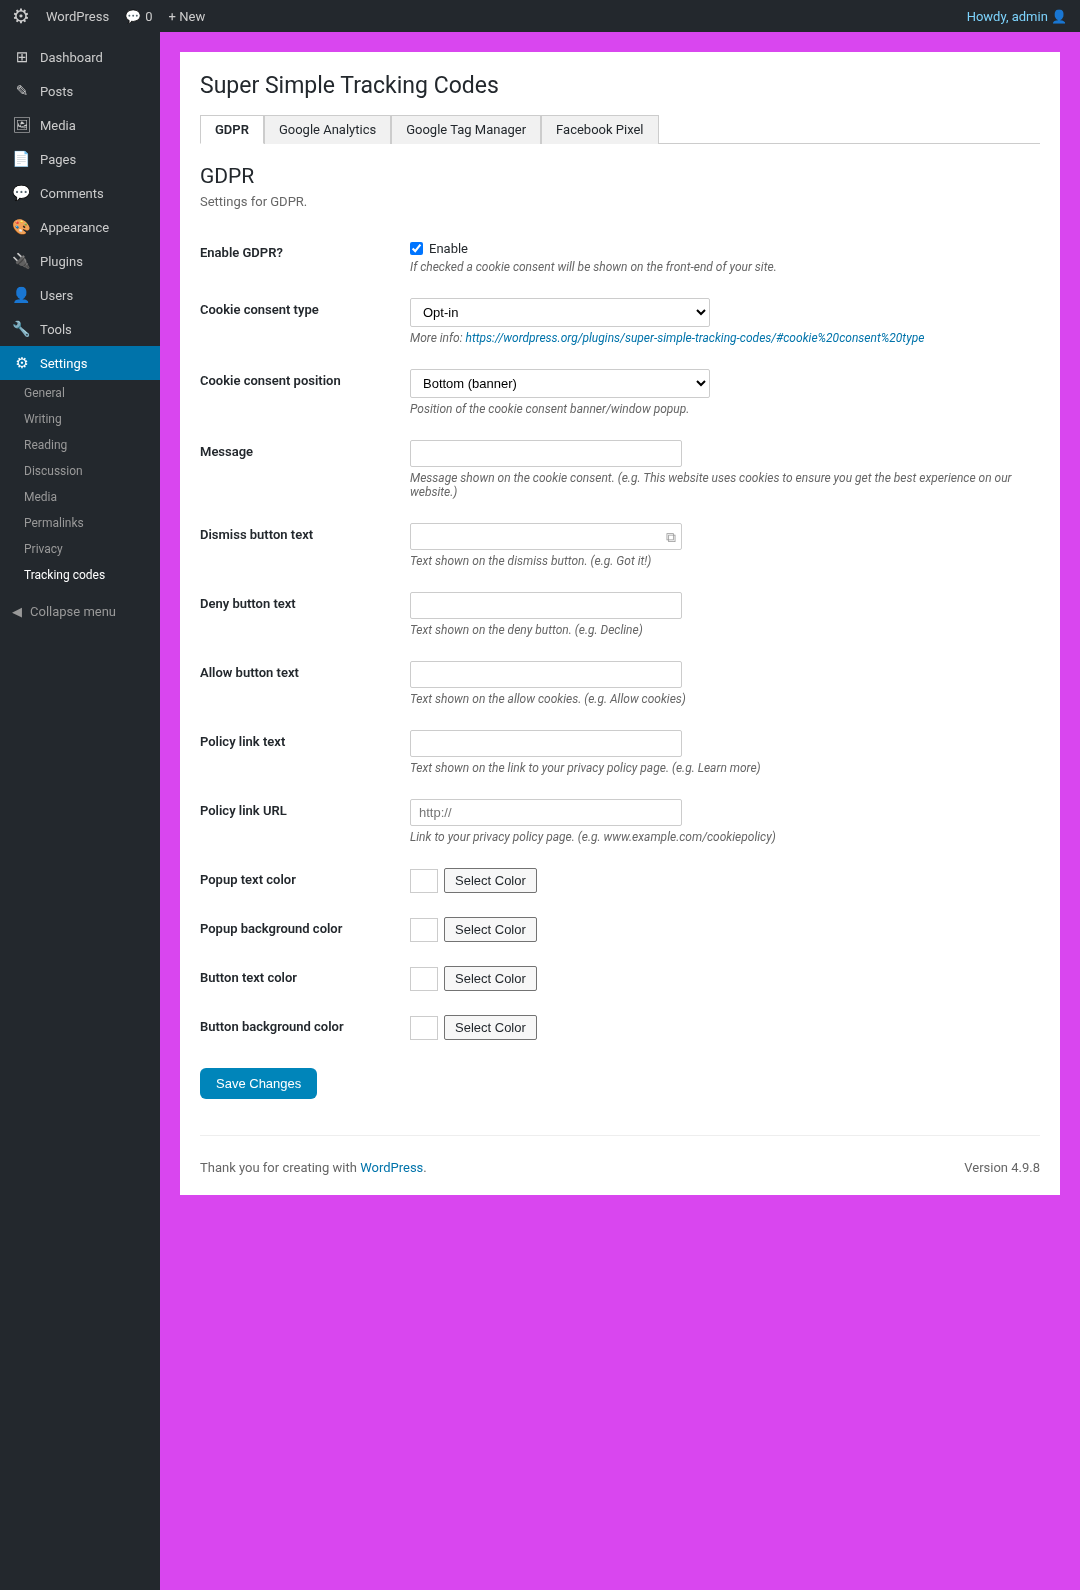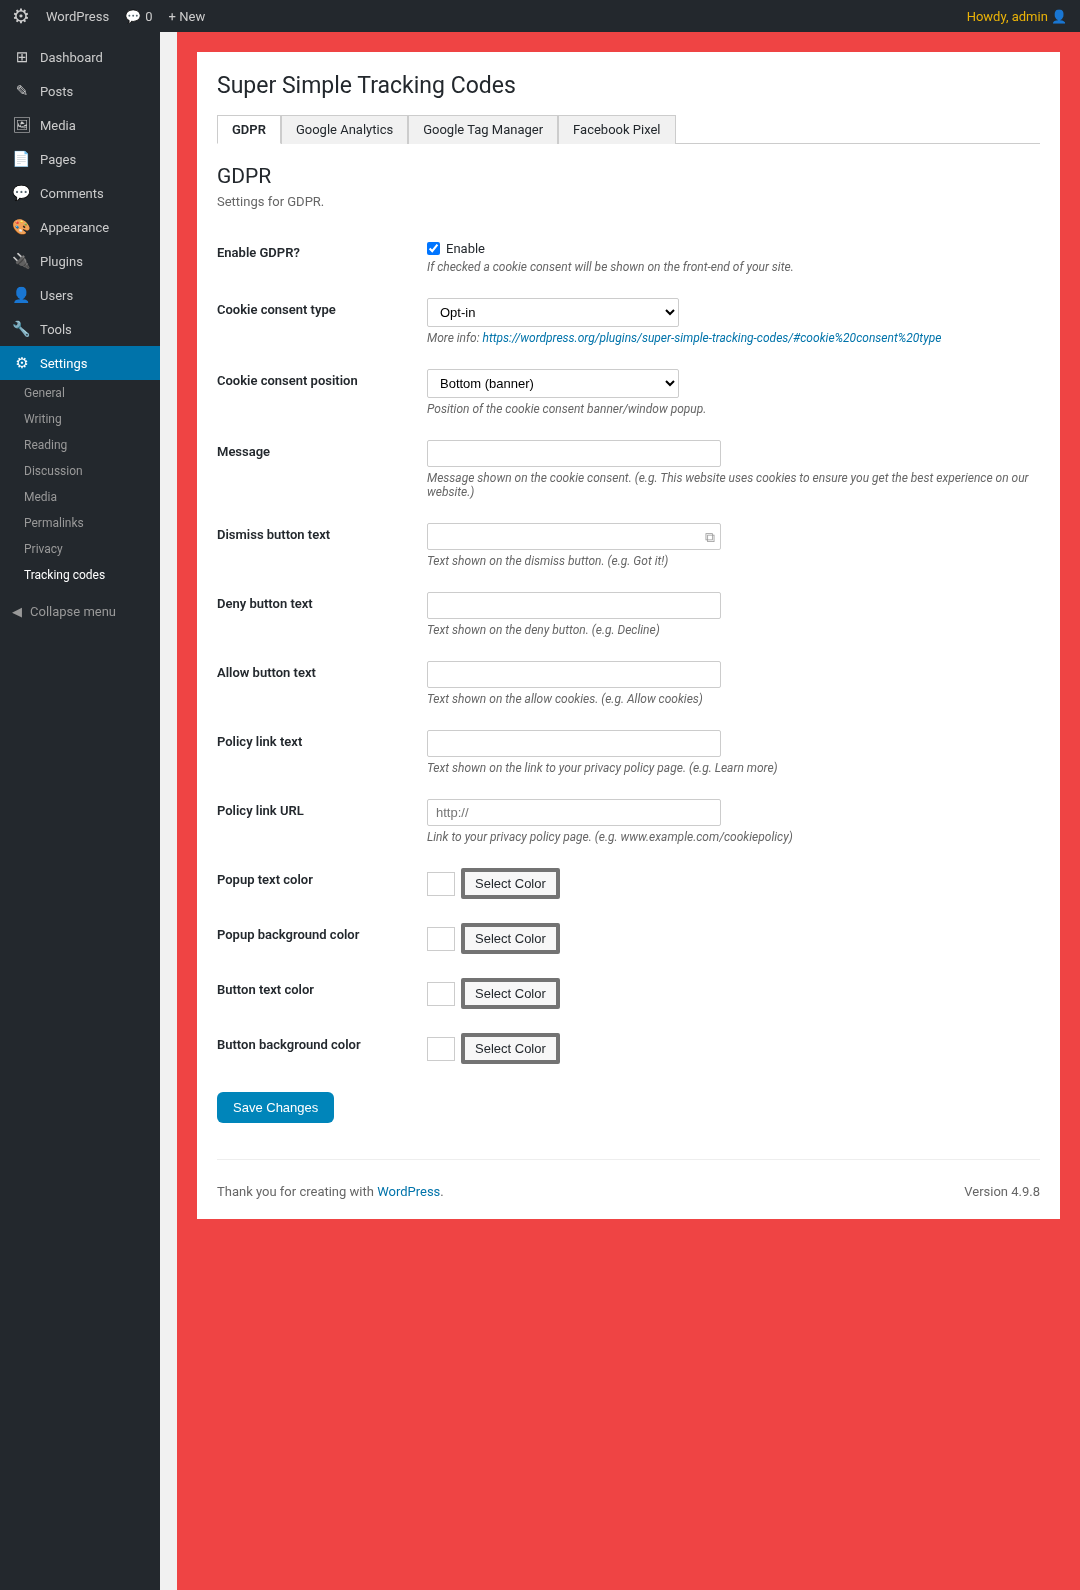--- a/index.html
+++ b/index.html
@@ -14,21 +14,21 @@
       padding: 0 12px;
       gap: 16px;
       color: #eee;
       font-size: 13px;
       position: fixed;
       top: 0; left: 0; right: 0;
       z-index: 100;
     }
     #wpadminbar .ab-item { color: #ccc; display: flex; align-items: center; gap: 4px; cursor: pointer; }
     #wpadminbar .wp-logo { font-size: 20px; }
-    #wpadminbar .howdy { margin-left: auto; color: #eab308; }
+    #wpadminbar .howdy { margin-left: auto; color: #7dd3fc; }
 
     
     .layout { display: flex; margin-top: 32px; min-height: calc(100vh - 32px); }
 
     
     #adminmenu {
       background: #23282d;
       width: 160px;
       min-height: 100%;
       flex-shrink: 0;
@@ -63,22 +63,21 @@
       color: #999;
       cursor: pointer;
       font-size: 13px;
       margin-top: 8px;
     }
 
     
     #wpbody-content {
       flex: 1;
       padding: 20px 20px 20px 20px;
-      background: #ef4444;
-      margin-left: 17px;
+      background: #d946ef;
     }
 
     .wrap {
       background: #fff;
       padding: 20px;
       max-width: 880px;
     }
 
     h1.page-title {
       font-size: 23px;
@@ -145,30 +144,30 @@
       font-size: 12px;
       color: #666;
       font-style: italic;
       margin-top: 4px;
       display: block;
     }
     .form-table .description a { color: #0073aa; text-decoration: none; }
 
     
     input[type="text"], input[type="url"] {
-      width: 294px;
+      width: 272px;
       padding: 5px 8px;
       border: 1px solid #ccc;
       border-radius: 2px;
       font-size: 13px;
       background: #fff;
     }
 
     select {
-      width: 252px;
+      width: 300px;
       padding: 5px 8px;
       border: 1px solid #ccc;
       border-radius: 2px;
       font-size: 13px;
       background: #fff;
       appearance: auto;
     }
 
     input[type="number"] {
       width: 50px;
@@ -190,21 +189,21 @@
     .color-swatch {
       width: 28px;
       height: 24px;
       border: 1px solid #ccc;
       background: #fff;
       display: inline-block;
     }
     .color-select-btn {
       padding: 4px 10px;
       background: #f7f7f7;
-      border: 4px solid #737373;
+      border: 1px solid #737373;
       border-radius: 2px;
       font-size: 13px;
       cursor: pointer;
       color: #23282d;
     }
 
     
     .expiry-row { display: flex; align-items: center; gap: 6px; }
     .expiry-label { font-size: 13px; }
 

